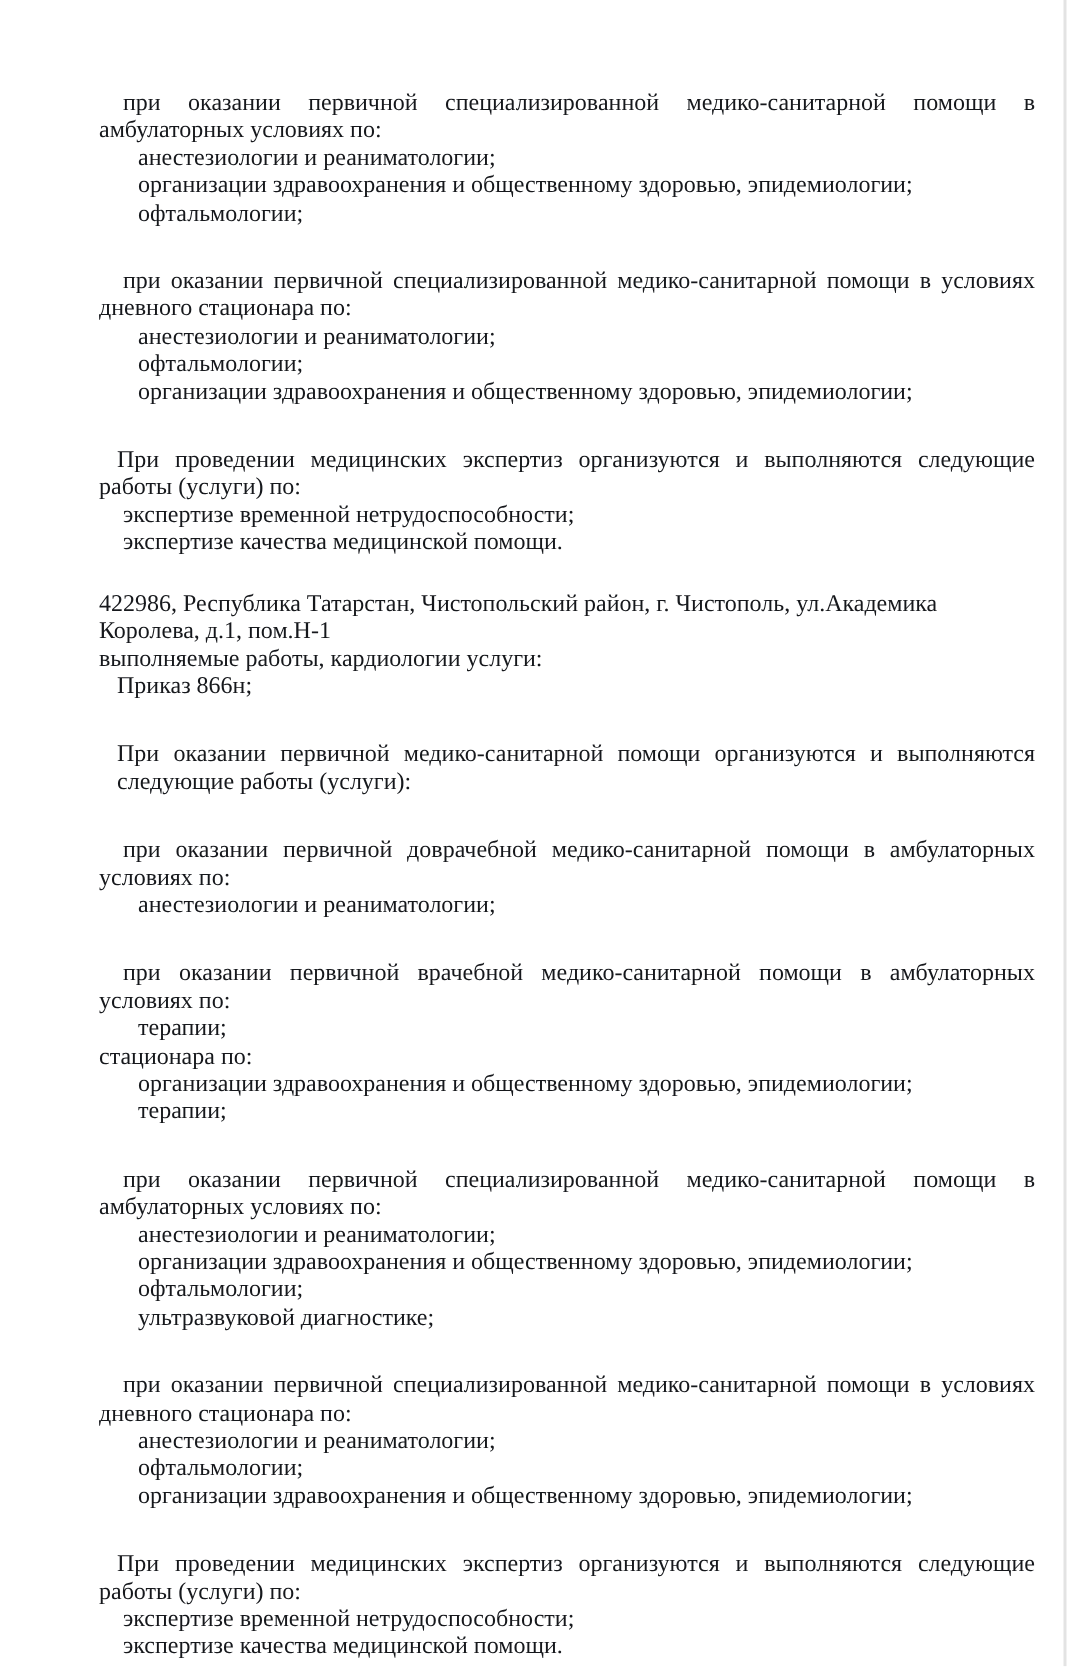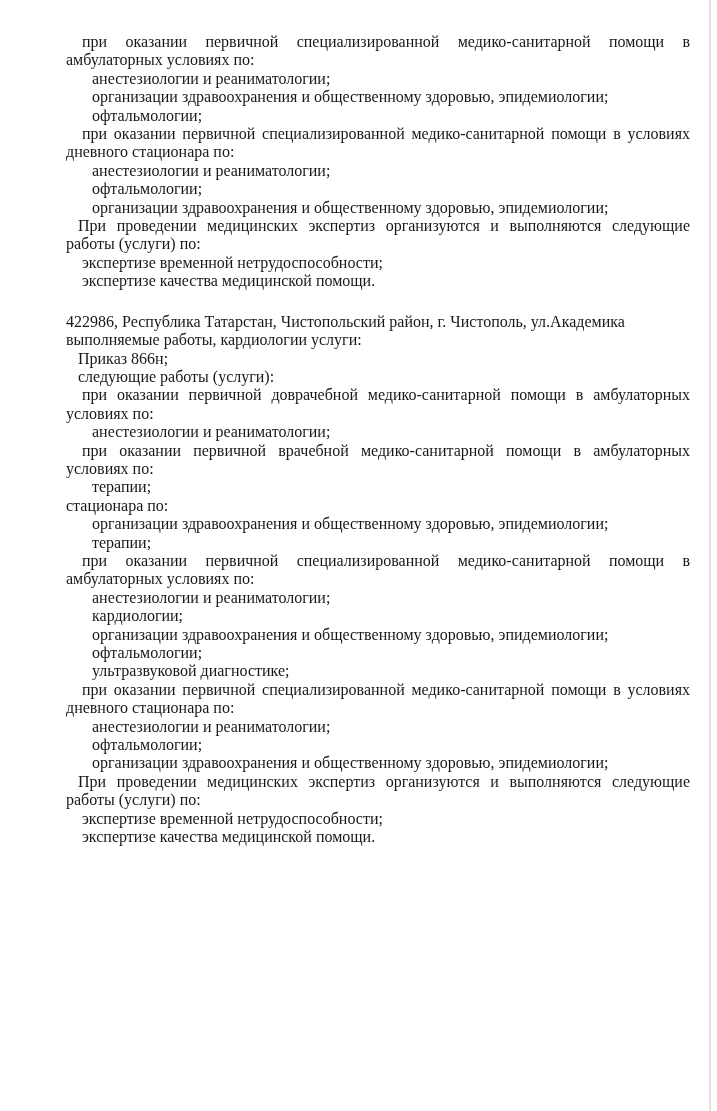--- a/index.html
+++ b/index.html
@@ -30,20 +30,21 @@
     line-height: 18.4px;
     color: var(--fg);
   }
   .text-section { display: block; }
   .line { white-space: nowrap; }
   .line.just {
     white-space: normal;
     text-align: justify;
     text-align-last: justify;
     text-justify: inter-word;
+    margin-top: 27px;
   }
   .ind0 { padding-left: 0; }
   .ind1 { padding-left: 12px; }
   .ind2 { padding-left: 16px; }
   .ind3 { padding-left: 26px; }
   .section-gap { height: 22px; }
   .edge-line {
     position: absolute;
     top: 0;
     left: 709px;
@@ -69,36 +70,37 @@
         <div class="line ind3">офтальмологии;</div>
         <div class="line ind3">организации здравоохранения и общественному здоровью, эпидемиологии;</div>
         <div class="line ind1 just">При проведении медицинских экспертиз организуются и выполняются следующие</div>
         <div class="line ind0">работы (услуги) по:</div>
         <div class="line ind2">экспертизе временной нетрудоспособности;</div>
         <div class="line ind2">экспертизе качества медицинской помощи.</div>
       </section>
     <div class="section-gap"></div>
     <section class="text-section">
         <div class="line ind0">422986, Республика Татарстан, Чистопольский район, г. Чистополь, ул.Академика</div>
+        <div class="line ind0">Королева, д.1, пом.Н-1</div>
         <div class="line ind0">выполняемые работы, кардиологии услуги:</div>
         <div class="line ind1">Приказ 866н;</div>
+        <div class="line ind1 just">При оказании первичной медико-санитарной помощи организуются и выполняются</div>
         <div class="line ind1">следующие работы (услуги):</div>
         <div class="line ind2 just">при оказании первичной доврачебной медико-санитарной помощи в амбулаторных</div>
         <div class="line ind0">условиях по:</div>
         <div class="line ind3">анестезиологии и реаниматологии;</div>
         <div class="line ind2 just">при оказании первичной врачебной медико-санитарной помощи в амбулаторных</div>
         <div class="line ind0">условиях по:</div>
         <div class="line ind3">терапии;</div>
         <div class="line ind0">стационара по:</div>
         <div class="line ind3">организации здравоохранения и общественному здоровью, эпидемиологии;</div>
         <div class="line ind3">терапии;</div>
         <div class="line ind2 just">при оказании первичной специализированной медико-санитарной помощи в</div>
         <div class="line ind0">амбулаторных условиях по:</div>
         <div class="line ind3">анестезиологии и реаниматологии;</div>
-        <div class="line ind3">кардиологии;</div>
         <div class="line ind3">организации здравоохранения и общественному здоровью, эпидемиологии;</div>
         <div class="line ind3">офтальмологии;</div>
         <div class="line ind3">ультразвуковой диагностике;</div>
         <div class="line ind2 just">при оказании первичной специализированной медико-санитарной помощи в условиях</div>
         <div class="line ind0">дневного стационара по:</div>
         <div class="line ind3">анестезиологии и реаниматологии;</div>
         <div class="line ind3">офтальмологии;</div>
         <div class="line ind3">организации здравоохранения и общественному здоровью, эпидемиологии;</div>
         <div class="line ind1 just">При проведении медицинских экспертиз организуются и выполняются следующие</div>
         <div class="line ind0">работы (услуги) по:</div>

